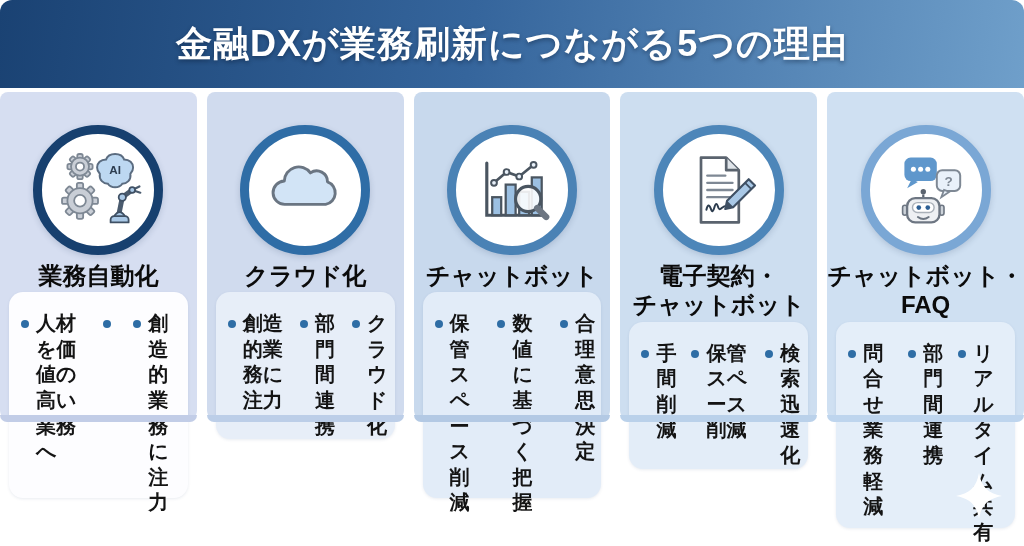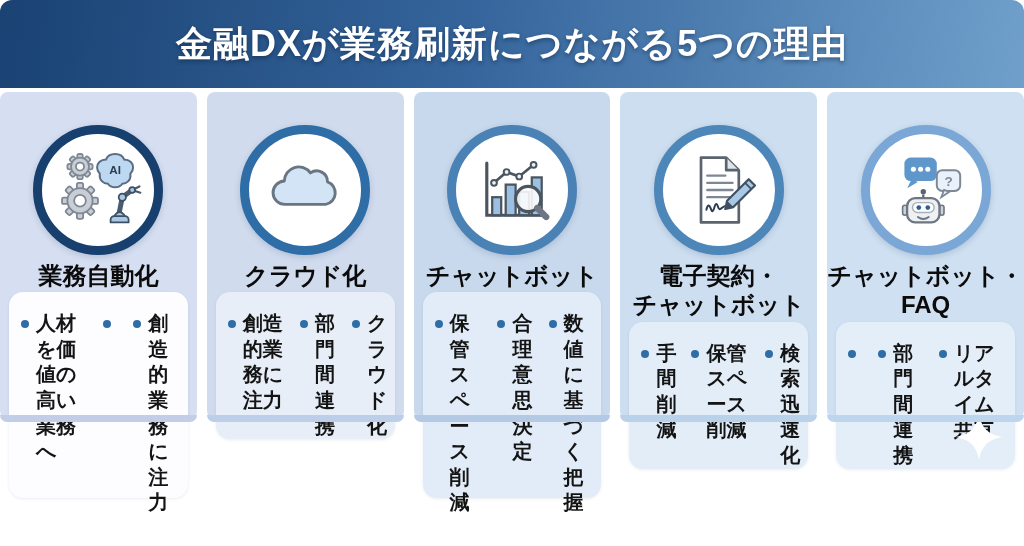--- a/index.html
+++ b/index.html
@@ -209,25 +209,25 @@
         <span></span>
       </div>
       <div class="card">
         <ul>
           <li>
               <span class="dot"></span>
               <span>保管スペース削減</span>
             </li>
           <li>
               <span class="dot"></span>
+              <span>数値に基づく把握</span>
+            </li>
+          <li>
+              <span class="dot"></span>
               <span>合理意思決定</span>
-            </li>
-          <li>
-              <span class="dot"></span>
-              <span>数値に基づく把握</span>
             </li>
         </ul>
       </div>
       <div class="col-accent"></div>
     </div>
 
     <div class="col" style="--column_bg: #cddef0; --card_bg: #e3edf8; --ring: #4d86b9; --accent: #bad1ea;">
       <div class="circle">
         <svg viewBox="0 0 100 100" aria-hidden="true">
           <path d="M30 14 h28 l14 14 v58 h-42 z" fill="#ffffff" stroke="#5a636e" stroke-width="3" stroke-linejoin="round"></path>
@@ -298,20 +298,21 @@
         </svg>
       </div>
       <div class="col-title">
         <span>チャットボット・</span>
         <span>FAQ</span>
       </div>
       <div class="card">
         <ul>
           <li>
               <span class="dot"></span>
+              <span>問合せ業務軽減</span>
             </li>
           <li>
               <span class="dot"></span>
               <span>部門間連携</span>
             </li>
           <li>
               <span class="dot"></span>
               <span>リアルタイム共有</span>
             </li>
         </ul>

